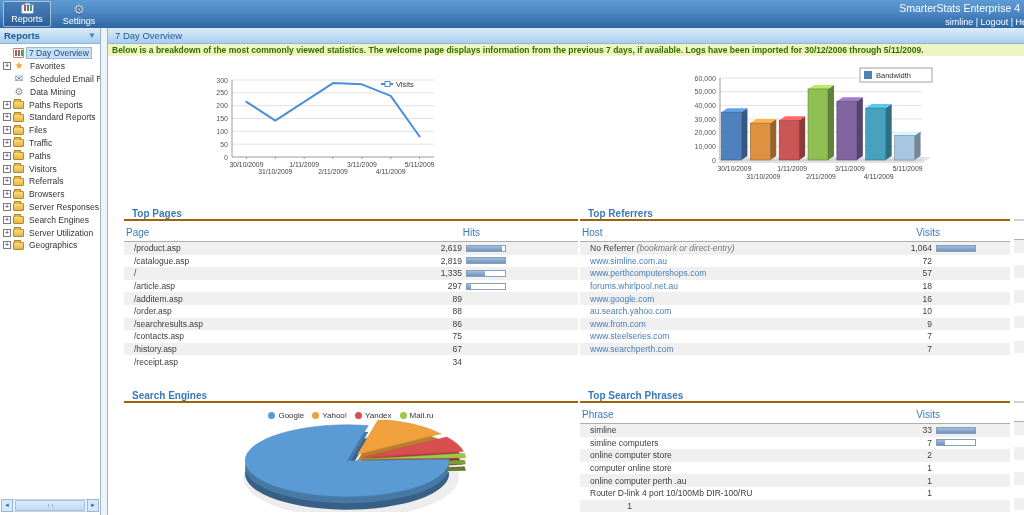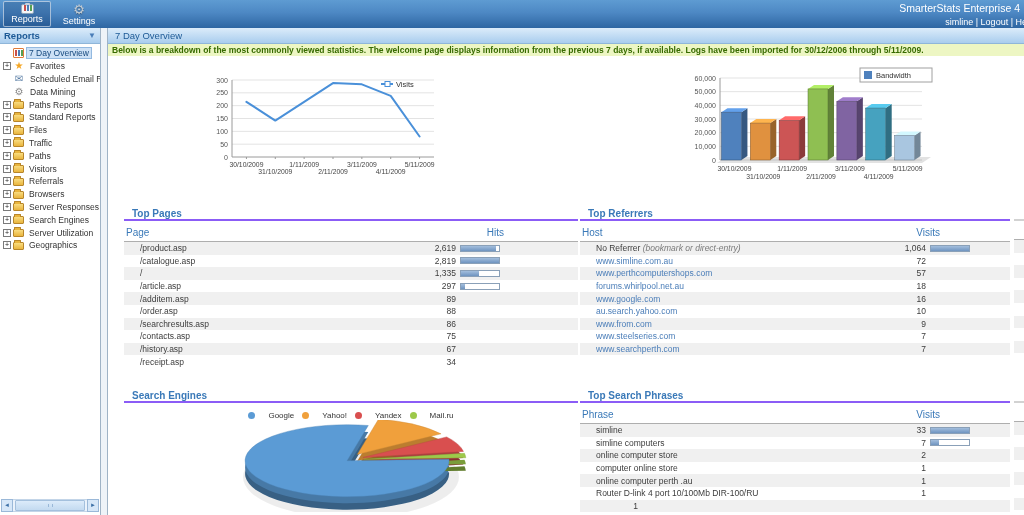--- a/index.html
+++ b/index.html
@@ -69,39 +69,39 @@
   
   .main{position:absolute;left:108px;top:56px;right:0;bottom:0;background:#fff}
   .line-chart{position:absolute;left:88px;top:12px}
   .bar-chart{position:absolute;left:570px;top:8px}
   .section{position:absolute}
   .sec-top-pages{left:16px;top:152px;width:454px}
   .sec-top-referrers{left:472px;top:152px;width:430px}
   .sec-search-engines{left:16px;top:334px;width:454px}
   .sec-top-phrases{left:472px;top:334px;width:430px}
   .sec-title{color:#3a79b8;font-size:10px;font-weight:bold;height:13px;line-height:12px;
-    padding-left:8px;border-bottom:2px solid #8b5cf6}
+    padding-left:8px;border-bottom:2px solid #a16207}
   .tbl-head{display:flex;justify-content:space-between;color:#3a79b8;font-size:10px;
     padding:6px 2px 3px 2px;border-bottom:1px solid #aeaeae}
-  .trow{display:flex;align-items:center;height:12.6px;font-size:8.5px;color:#3c3c3c;padding:0 16px}
+  .trow{display:flex;align-items:center;height:12.6px;font-size:8.5px;color:#3c3c3c;padding:0 10px}
   .trow:nth-child(odd){background:#f0f0f0}
   .tname{flex:1;white-space:nowrap;overflow:hidden}
   .tname.link{color:#4a7db8;cursor:pointer}
   .tname i{color:#7a7a7a}
   .tval{width:42px;text-align:right;flex:none}
   .tbar{width:46px;padding-left:4px;flex:none}
   .tail{flex:none}
   .sec-top-pages .tail{width:60px}
   .sec-top-referrers .tail,.sec-top-phrases .tail{width:22px}
-  .sec-top-pages .c2{margin-right:72px}
+  .sec-top-pages .c2{margin-right:96px}
   .sec-top-referrers .c2,.sec-top-phrases .c2{margin-right:68px}
   .mbar{height:7px;width:40px;border:1px solid #8aa0b8;background:#fff;position:relative}
   .mbar .fill{position:absolute;left:0;top:0;bottom:0;background:linear-gradient(#a3bedd,#6f94c0)}
   .pie-legend{display:flex;justify-content:center;gap:8px;margin-top:8px;font-size:8px;color:#333;align-items:center}
-  .pl-item{display:flex;align-items:center;gap:13px}
+  .pl-item{display:flex;align-items:center;gap:3px}
   .pl-dot{width:7px;height:7px;border-radius:50%}
   
   .sliver{position:absolute;left:906px;width:120px}
   .sliver .s-title{height:13px;border-bottom:2px solid #d2d2d2}
   .sliver .s-head{height:19px;border-bottom:1px solid #aeaeae}
   .sliver .trow{height:12.6px}
   svg text{font-family:"Liberation Sans",sans-serif}
 </style>
 </head>
 <body>

